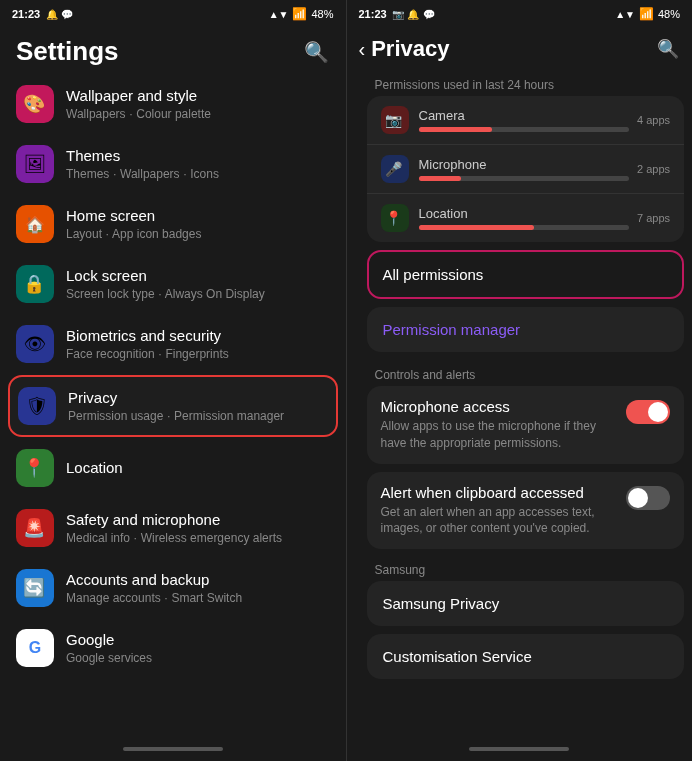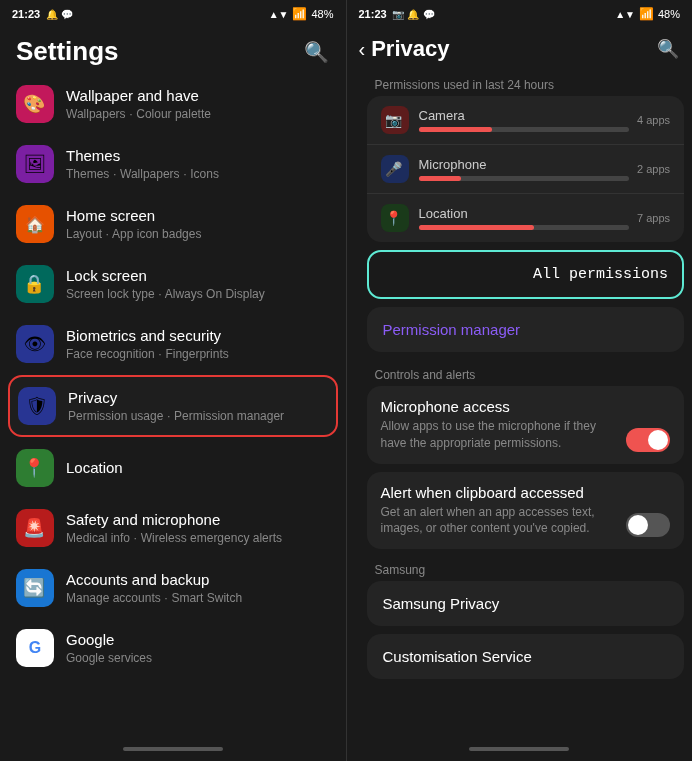--- a/index.html
+++ b/index.html
@@ -243,28 +243,27 @@
       font-size: 11px;
       color: #888;
       margin-left: 8px;
       white-space: nowrap;
     }
 
     
     .all-permissions-btn {
       display: flex;
       align-items: center;
-      justify-content: flex-end;
+      justify-content: flex-start;
       padding: 14px;
-      border: 2px solid #5eead4;
+      border: 2px solid #be185d;
       border-radius: 14px;
       margin-bottom: 8px;
       cursor: pointer;
       background: transparent;
-      font-family: Liberation Mono, monospace;
     }
     .all-permissions-btn span {
       font-size: 15px;
       color: #fff;
       font-weight: 500;
     }
 
     
     .perm-manager-row {
       background: #242424;
@@ -281,21 +280,21 @@
 
     
     .toggle-card {
       background: #242424;
       border-radius: 14px;
       padding: 12px 14px;
       margin-bottom: 8px;
     }
     .toggle-row {
       display: flex;
-      align-items: flex-end;
+      align-items: flex-start;
       justify-content: space-between;
       gap: 12px;
     }
     .toggle-text { flex: 1; }
     .toggle-title {
       font-size: 15px;
       color: #fff;
       font-weight: 500;
       margin-bottom: 3px;
     }
@@ -367,21 +366,21 @@
   <div class="settings-header">
     <span class="settings-title">Settings</span>
     <span class="header-search-icon">🔍</span>
   </div>
 
   <div class="settings-list">
 
     <div class="settings-item">
       <div class="item-icon icon-pink">🎨</div>
       <div class="item-text">
-        <div class="item-title">Wallpaper and have</div>
+        <div class="item-title">Wallpaper and style</div>
         <div class="item-subtitle">Wallpapers · Colour palette</div>
       </div>
     </div>
 
     <div class="settings-item">
       <div class="item-icon icon-purple">🖼</div>
       <div class="item-text">
         <div class="item-title">Themes</div>
         <div class="item-subtitle">Themes · Wallpapers · Icons</div>
       </div>

